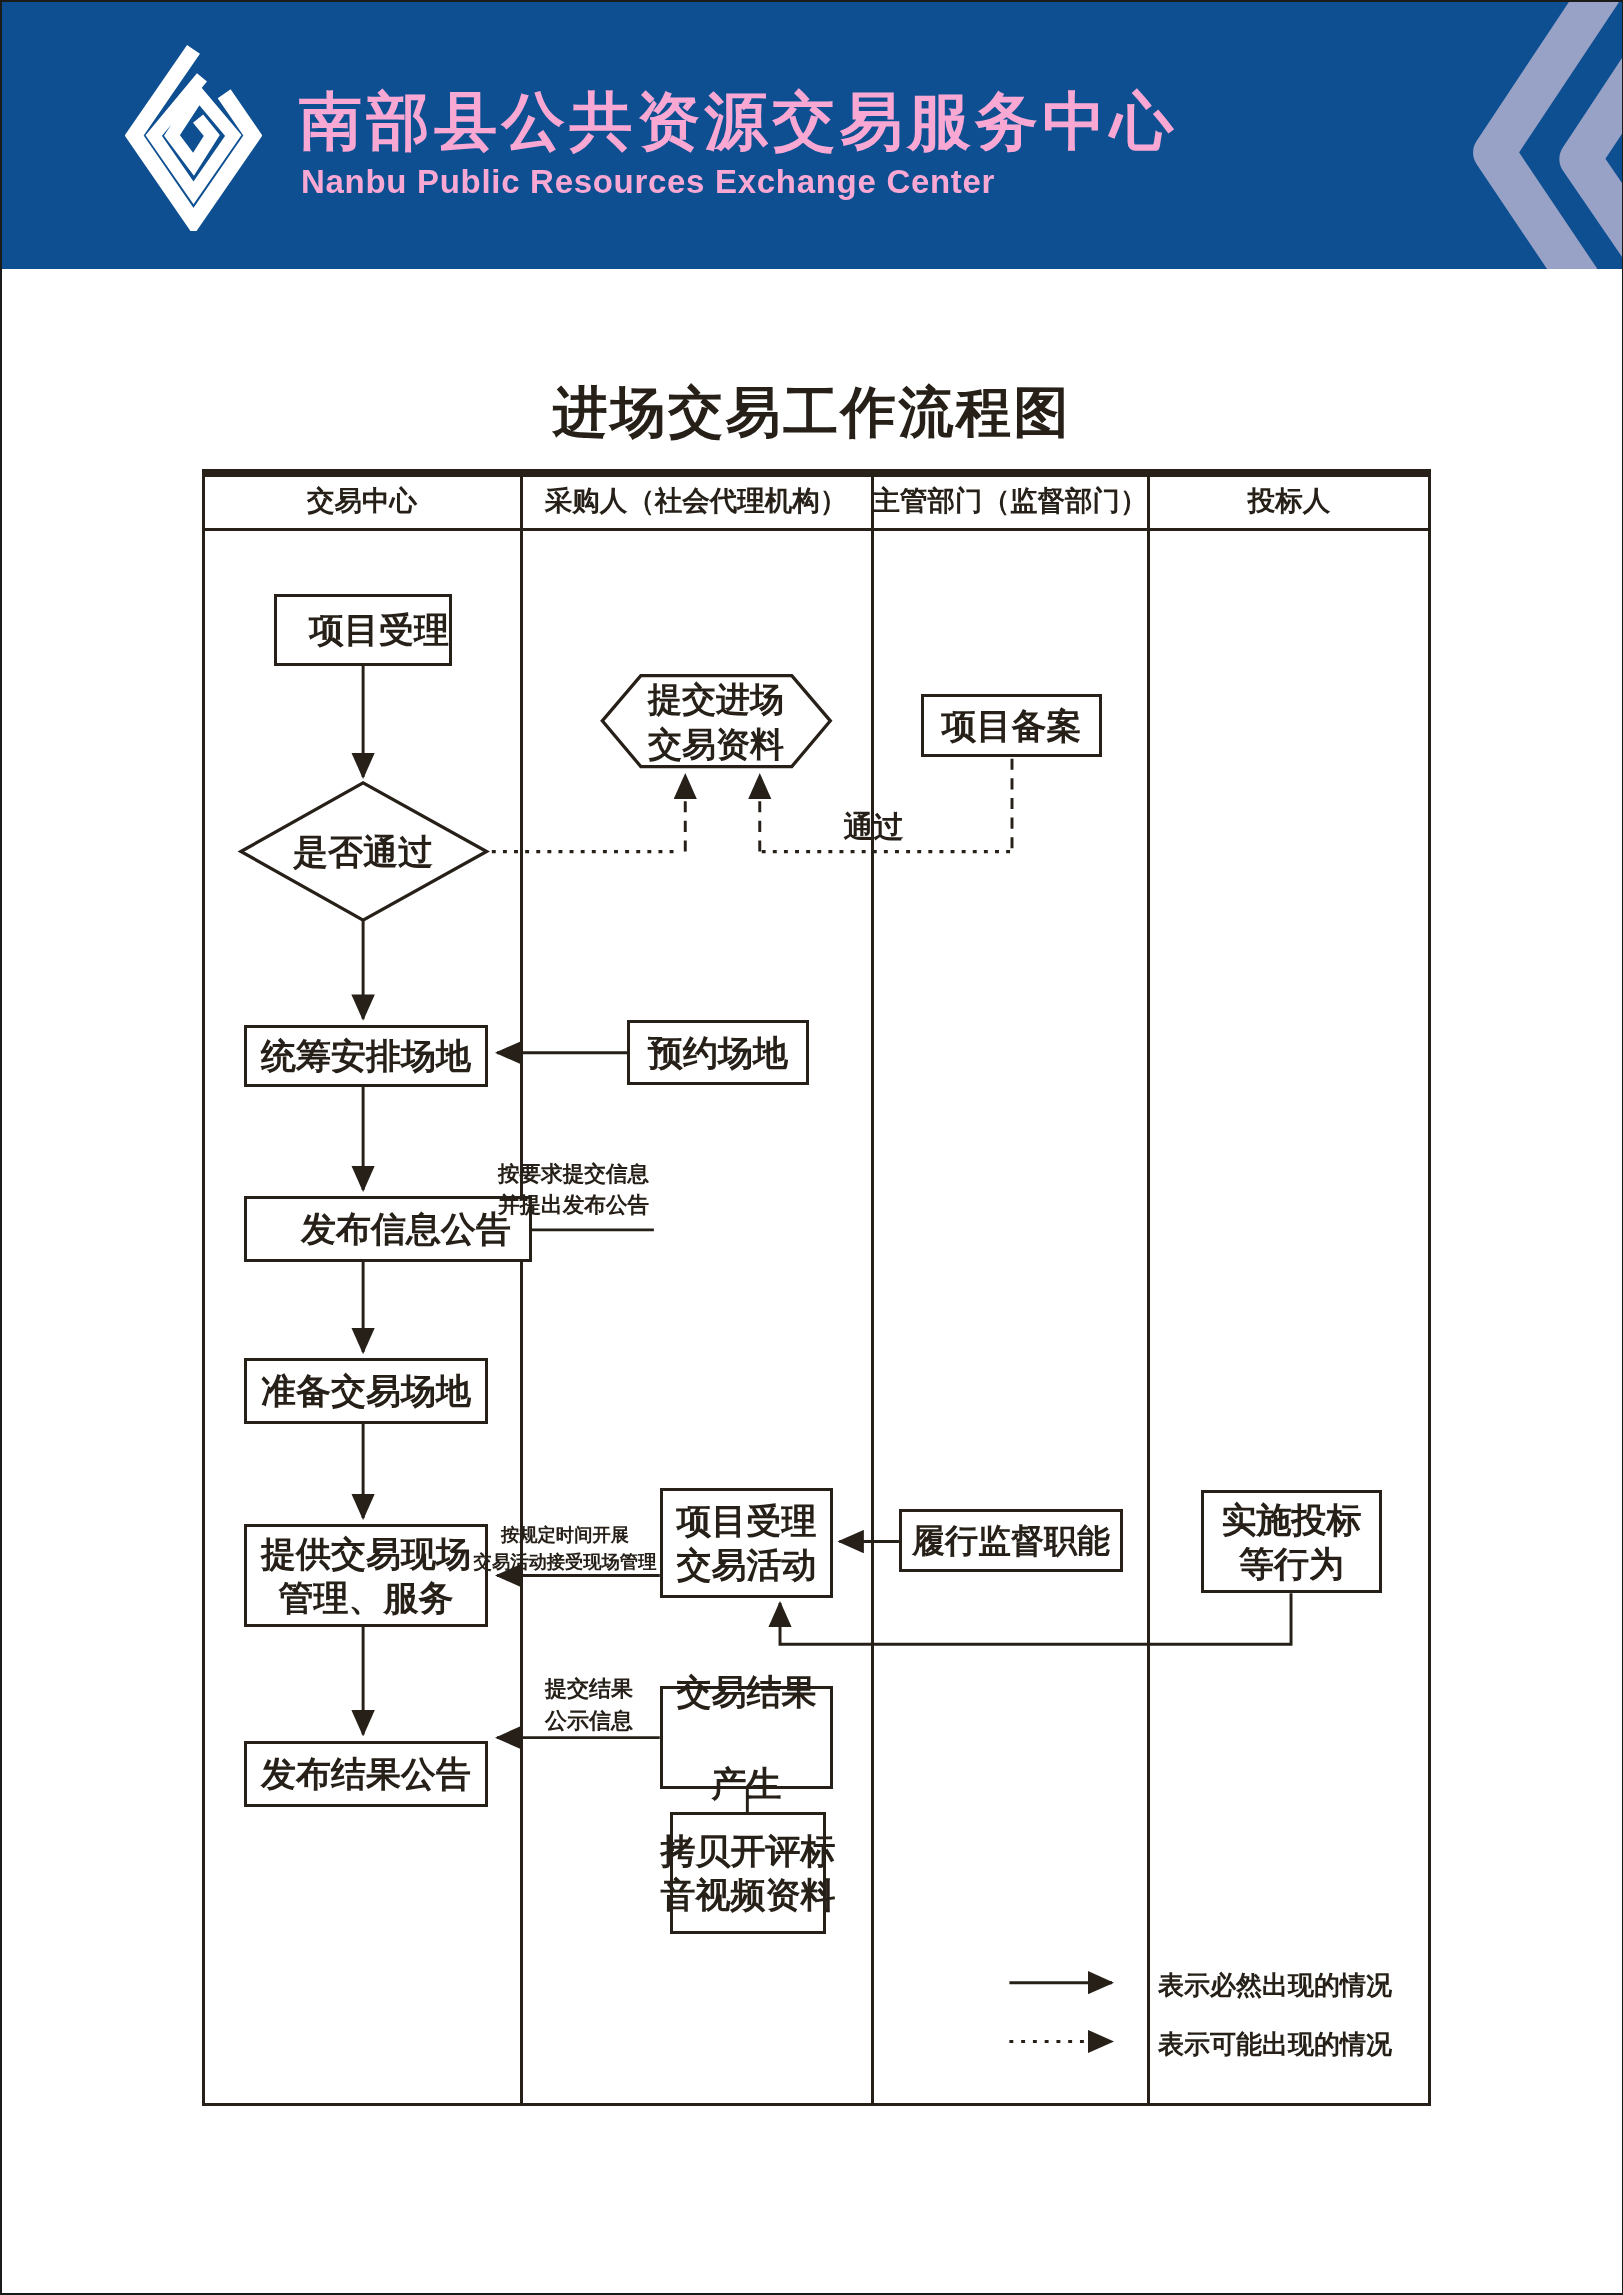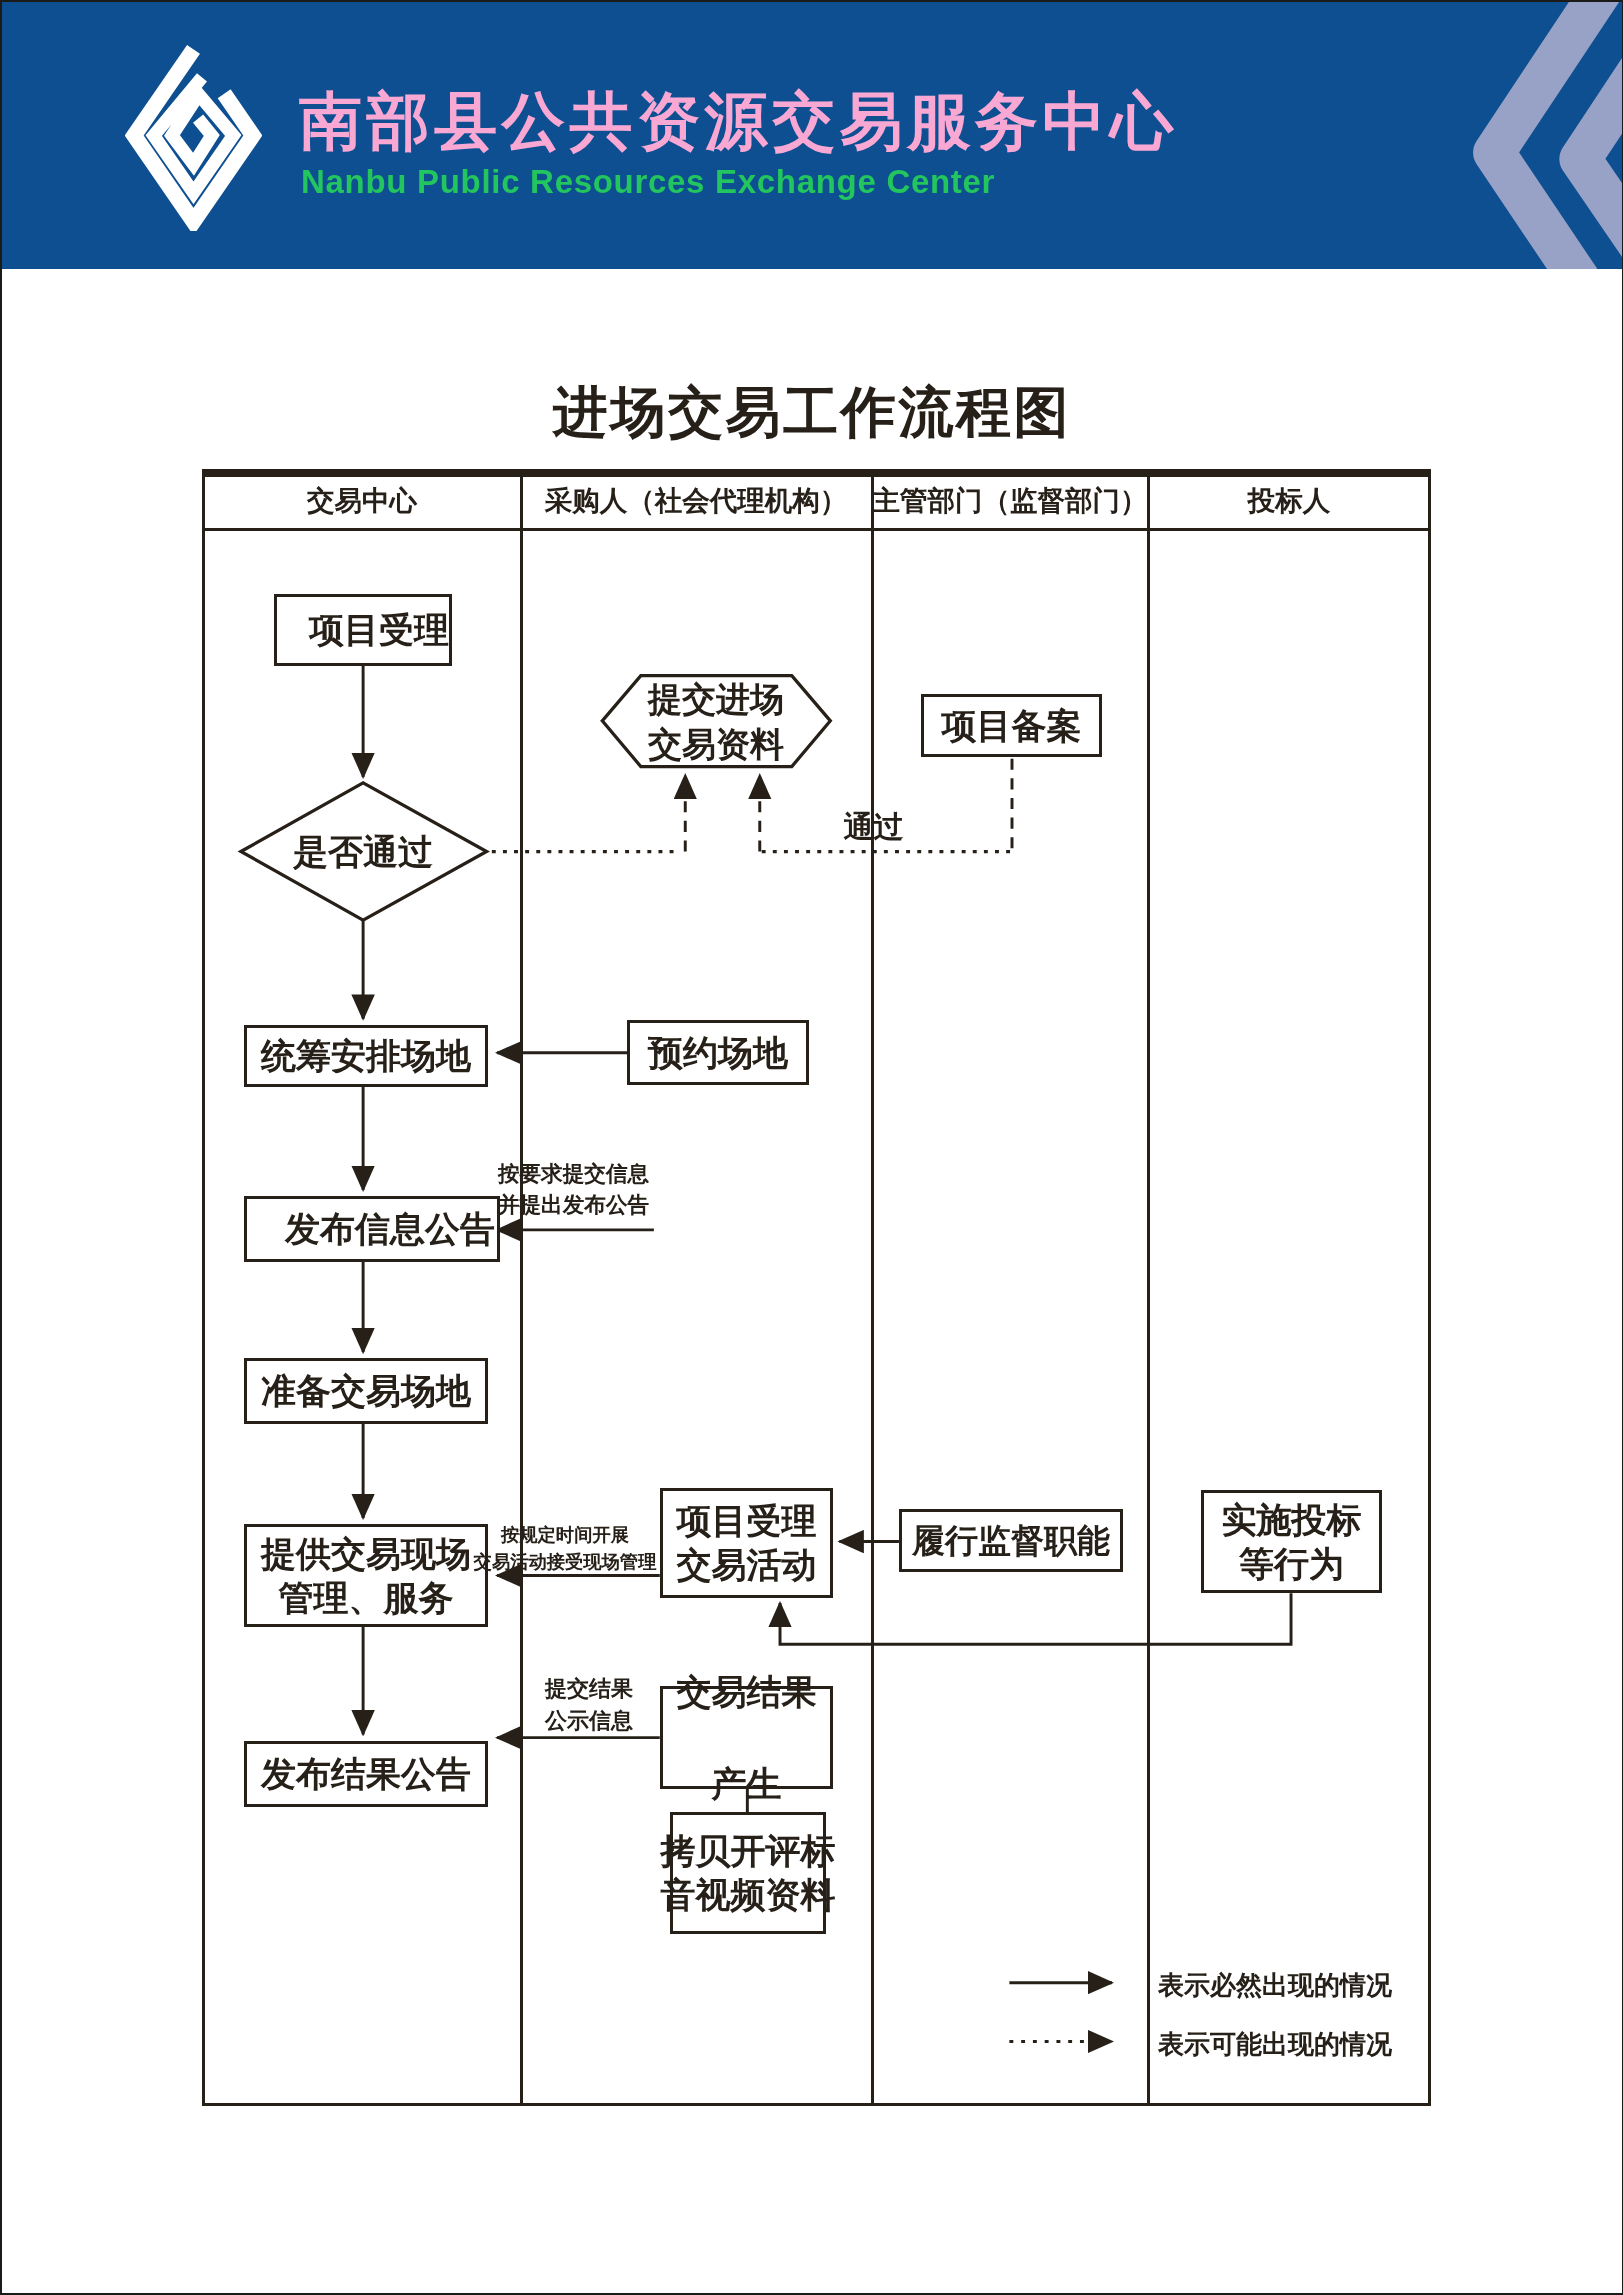--- a/index.html
+++ b/index.html
@@ -5,21 +5,21 @@
   html,body{margin:0;padding:0;background:#e8eaf0;}
   .page{
     position:relative;width:1624px;height:2295px;background:#ffffff;
     border:2.6px solid #1b1b19;box-sizing:border-box;overflow:hidden;
     font-family:"Liberation Sans","DejaVu Sans",sans-serif;color:#262019;
   }
   .abs{position:absolute;}
   
   .header{position:absolute;top:0;left:0;width:100%;height:267px;background:#0d4f91;overflow:hidden;}
   .header-title{position:absolute;left:297px;top:77px;font-size:63px;font-weight:bold;color:#f9a8d4;letter-spacing:4.6px;white-space:nowrap;}
-  .header-sub{position:absolute;left:299px;top:161px;font-size:33px;font-weight:bold;color:#22c55e;letter-spacing:0.7px;white-space:nowrap;}
+  .header-sub{position:absolute;left:299px;top:161px;font-size:33px;font-weight:bold;color:#f9a8d4;letter-spacing:0.7px;white-space:nowrap;}
   
   .doc-title{position:absolute;left:0;width:100%;text-align:center;font-family:"Liberation Serif","DejaVu Serif",serif;font-weight:bold;color:#262019;white-space:nowrap;}
   .doc-title.l1{top:301px;font-size:55px;letter-spacing:1.3px;}
   .doc-title.l2{top:374px;font-size:55px;letter-spacing:2.6px;}
   
   .flowtable{position:absolute;left:200px;top:467px;width:1229px;height:1637px;border:3.3px solid #262019;border-top-width:8.5px;box-sizing:border-box;background:#fff;}
   .vline{position:absolute;top:467px;width:2.6px;height:1637px;background:#262019;}
   .hline-head{position:absolute;left:200px;top:526px;width:1229px;height:2.6px;background:#262019;}
   .colhead{position:absolute;top:472px;height:54px;display:flex;align-items:center;justify-content:center;font-size:27.5px;font-weight:bold;white-space:nowrap;}
   
@@ -115,21 +115,21 @@
 
   <div class="node" style="left:272px;top:592px;width:178px;height:72px;align-items:flex-end;">
     <span>项目受理</span>
   </div>
   <div class="shape-label" style="left:263px;top:781px;width:196px;height:137px;font-size:35px;">
     <span>是否通过</span>
   </div>
   <div class="node" style="left:242px;top:1023px;width:244px;height:62px;">
     <span>统筹安排场地</span>
   </div>
-  <div class="node" style="left:242px;top:1194px;width:256px;height:66px;padding-left:36px;">
+  <div class="node" style="left:242px;top:1194px;width:288px;height:66px;padding-left:36px;">
     <span>发布信息公告</span>
   </div>
   <div class="node" style="left:242px;top:1356px;width:244px;height:66px;">
     <span>准备交易场地</span>
   </div>
   <div class="node" style="left:242px;top:1522px;width:244px;height:103px;">
     <span>提供交易现场</span>
     <span>管理、服务</span>
   </div>
   <div class="node" style="left:242px;top:1739px;width:244px;height:66px;">

